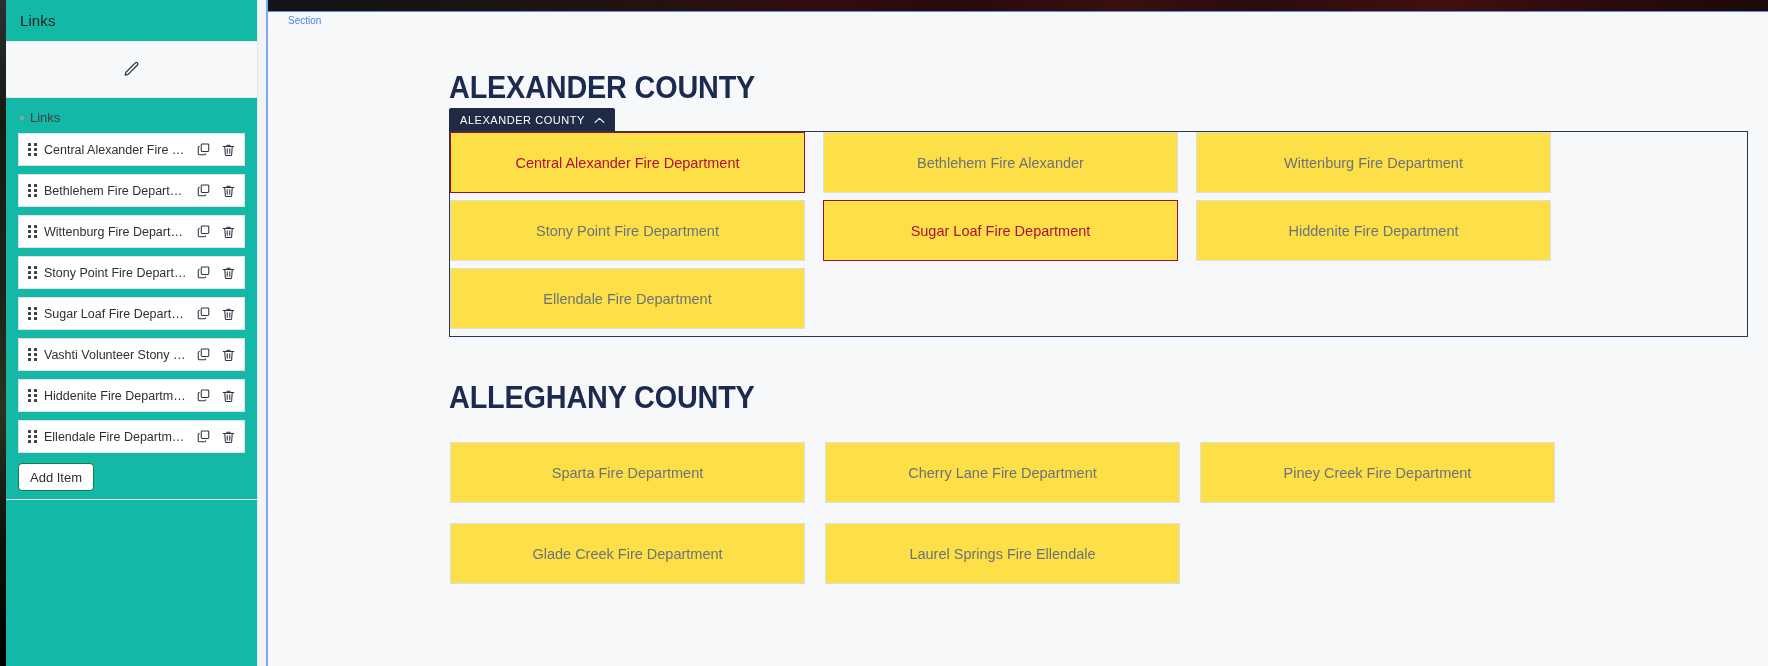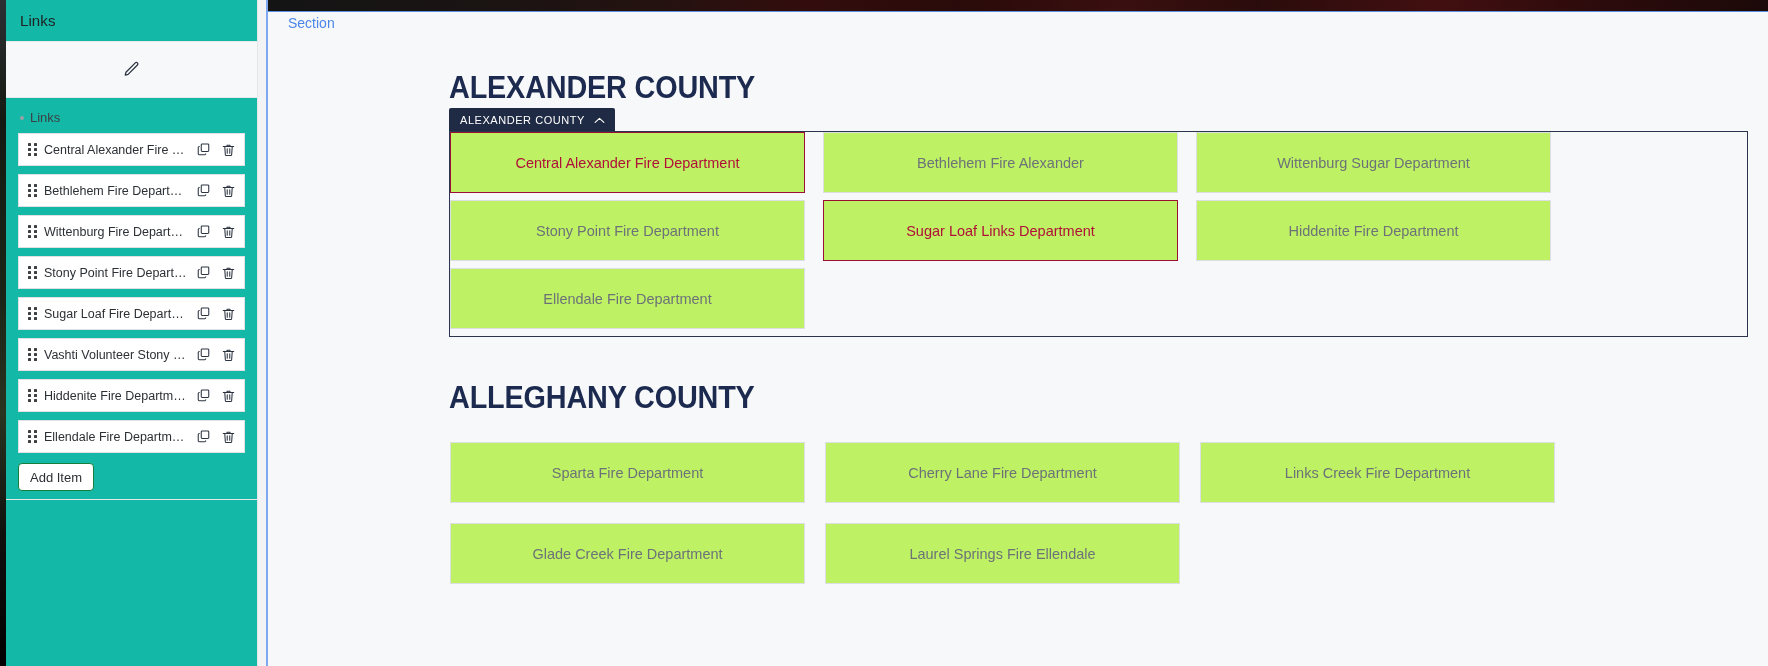--- a/index.html
+++ b/index.html
@@ -187,21 +187,21 @@
   .banner-underline {
     position: absolute;
     left: 0; top: 11px;
     width: 100%; height: 1px;
     background: #5d8fe0;
   }
 
   .section-link {
     position: absolute;
     left: 20px; top: 15px;
-    font-size: 14px;
+    font-size: 10px;
     color: #4a86e8;
     text-decoration: none;
     cursor: pointer;
   }
 
   
   .county-heading {
     position: absolute;
     font-family: "Liberation Sans Narrow", "Liberation Sans", sans-serif;
     font-weight: bold;
@@ -248,21 +248,21 @@
     grid-template-columns: repeat(3, 355px);
     column-gap: 18px;
     row-gap: 7px;
   }
   #grid-alexander { left: 182px; top: 132px; width: 1100px; }
   #grid-alleghany { left: 182px; top: 442px; width: 1100px; gap: 20px; }
 
   .fd-card {
     height: 61px;
     border: 1px solid #dcdee1;
-    background: #bef264;
+    background: #fde047;
     display: flex;
     align-items: center;
     justify-content: center;
     font-size: 14.5px;
     color: #6d7278;
     cursor: pointer;
     text-align: center;
     padding: 0 8px;
   }
   .fd-card.selected {
@@ -548,32 +548,32 @@
           <path d="M1 6.2 6 1.6l5 4.6"></path>
         </svg>
       </span>
     </div>
 
     <div class="section-outline"></div>
 
     <div class="grid" id="grid-alexander">
         <div class="fd-card selected">Central Alexander Fire Department</div>
         <div class="fd-card">Bethlehem Fire Alexander</div>
-        <div class="fd-card">Wittenburg Sugar Department</div>
+        <div class="fd-card">Wittenburg Fire Department</div>
         <div class="fd-card">Stony Point Fire Department</div>
-        <div class="fd-card selected">Sugar Loaf Links Department</div>
+        <div class="fd-card selected">Sugar Loaf Fire Department</div>
         <div class="fd-card">Hiddenite Fire Department</div>
         <div class="fd-card">Ellendale Fire Department</div>
         <div class="fd-card empty"></div>
       </div>
 
     <h2 class="county-heading" id="heading-alleghany">ALLEGHANY COUNTY</h2>
 
     <div class="grid" id="grid-alleghany">
         <div class="fd-card">Sparta Fire Department</div>
         <div class="fd-card">Cherry Lane Fire Department</div>
-        <div class="fd-card">Links Creek Fire Department</div>
+        <div class="fd-card">Piney Creek Fire Department</div>
         <div class="fd-card">Glade Creek Fire Department</div>
         <div class="fd-card">Laurel Springs Fire Ellendale</div>
       </div>
 
   </main>
 </div>
 
 </body></html>

